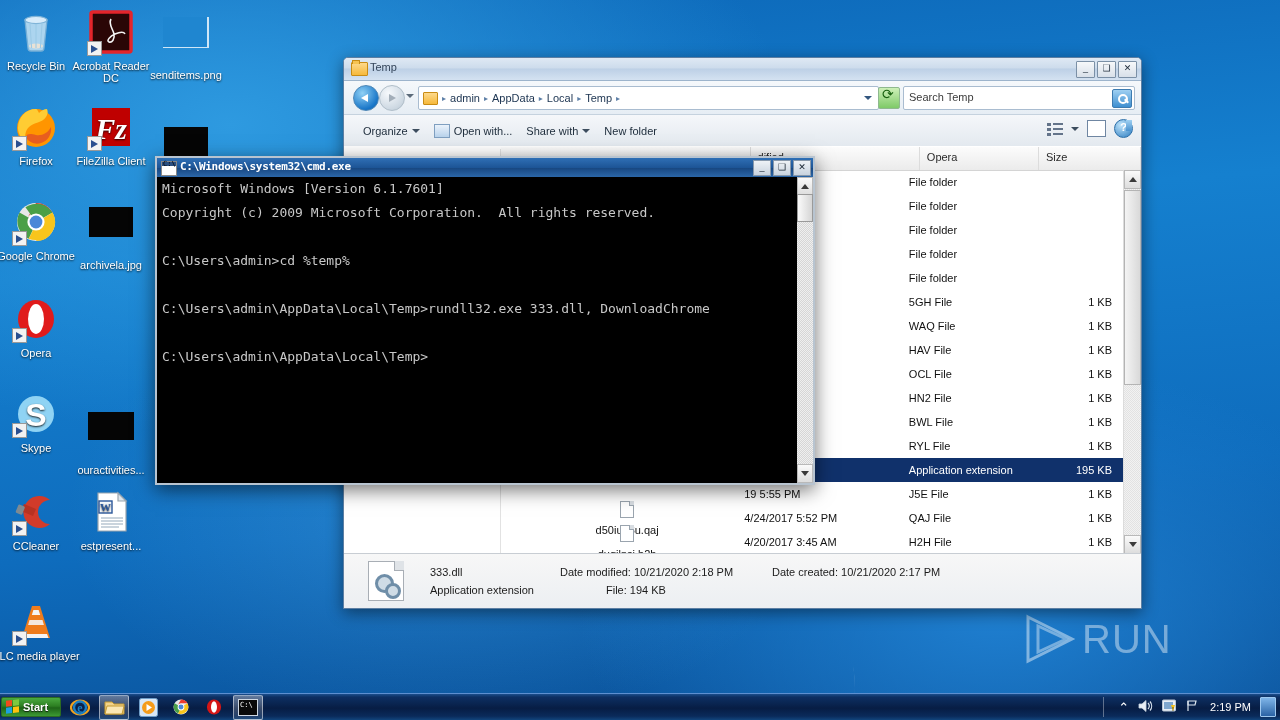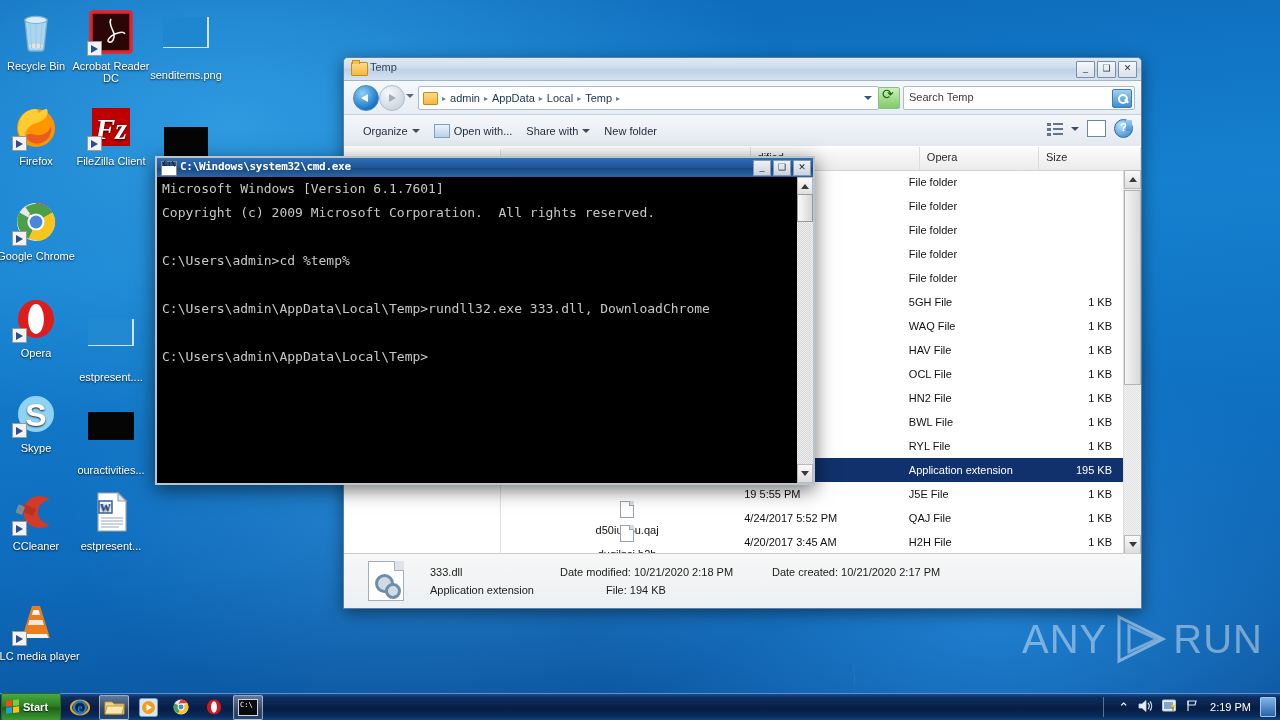--- a/index.html
+++ b/index.html
@@ -166,21 +166,21 @@
      background:linear-gradient(90deg,#fafafa,#d5d5d5);border:1px solid #9a9a9a;}
   
   #anyrun{position:absolute;left:1022px;top:614px;display:flex;align-items:center;gap:6px;
      color:rgba(255,255,255,.42);font-size:40px;letter-spacing:1px;font-family:"Liberation Sans", sans-serif;}
   #anyrun .tri{width:54px;height:50px;position:relative;}
   #anyrun .tri svg{display:block;}
   
   #taskbar{position:absolute;left:0;bottom:0;width:1280px;height:26px;
      background:linear-gradient(180deg,#1b4e8c 0%,#0d2f62 12%,#071d44 55%,#0a2a5a 85%,#11447c 100%);
      border-top:1px solid #5d8fd0;display:flex;align-items:center;}
-  #startbtn{width:60px;height:28px;margin-left:1px;border-radius:2px;
+  #startbtn{width:60px;height:20px;margin-left:1px;border-radius:2px;
      background:linear-gradient(180deg,#4aa93f 0%,#2d7f22 45%,#1e6417 55%,#3d9a33 100%);
      border:1px solid #2c6b22;display:flex;align-items:center;gap:3px;padding-left:4px;box-sizing:border-box;}
   .winlogo{width:14px;height:14px;display:grid;grid-template-columns:6px 6px;grid-template-rows:6px 6px;gap:1px;transform:skewY(-6deg);}
   .winlogo i{display:block;}
   #startbtn span{font-size:11px;font-weight:bold;color:#fff;text-shadow:0 1px 1px rgba(0,0,0,.7);}
   .tbtn{width:28px;height:23px;margin-left:5px;border-radius:2px;position:relative;
      display:flex;align-items:center;justify-content:center;}
   .tbtn.active{background:linear-gradient(180deg,rgba(255,255,255,.35),rgba(255,255,255,.08));
      border:1px solid rgba(255,255,255,.5);}
   #tray{position:absolute;right:4px;top:0;height:26px;display:flex;align-items:center;gap:9px;
@@ -267,38 +267,38 @@
           <path d="M7.5 14.5 a19 19 0 0 0 9.2 26.2 L24.5 24 L15.5 19 z" fill="#4a9f47"></path>
           <path d="M16.7 40.7 a19 19 0 0 0 23.8 -26.2 L25 24 z" fill="#f8c51c"></path>
           <circle cx="24" cy="24" r="8.6" fill="#fff"></circle>
           <circle cx="24" cy="24" r="6.4" fill="#4a87d8"></circle>
         </svg>
       <span class="shortcut-arrow"></span>
     </div>
     <span class="lbl">Google Chrome</span>
   </div>
 
+  <div class="dicon" style="left:65px;top:198px;">
+    <div class="gfx">
+        <span class="thumb-black" style="width:44px;"></span>
+      </div>
+    <span class="lbl">archivela.jpg</span>
+  </div>
 
   <div class="dicon" style="left:-10px;top:295px;">
     <div class="gfx">
       <svg width="48" height="48" viewBox="0 0 48 48">
           <ellipse cx="24" cy="24" rx="18" ry="19" fill="#e01b1b"></ellipse>
           <ellipse cx="24" cy="24" rx="8" ry="15" fill="#fff"></ellipse>
         </svg>
       <span class="shortcut-arrow"></span>
     </div>
     <span class="lbl">Opera</span>
   </div>
 
-  <div class="dicon" style="left:65px;top:308px;">
-    <div class="gfx">
-      <div style="width:44px;height:26px;margin:11px auto 0;background:#2189d2;border-right:2px solid #cfe6f7;border-bottom:1px solid #cfe6f7;"></div>
-    </div>
-    <span class="lbl">estpresent....</span>
-  </div>
 
   <div class="dicon" style="left:-10px;top:390px;">
     <div class="gfx">
       <svg width="48" height="48" viewBox="0 0 48 48">
           <circle cx="24" cy="24" r="18" fill="#8fd3f4"></circle>
           <text x="24" y="36" font-size="32" font-weight="bold" fill="#fff" text-anchor="middle" font-family="Liberation Sans, sans-serif">S</text>
         </svg>
       <span class="shortcut-arrow"></span>
     </div>
     <span class="lbl">Skype</span>
@@ -346,21 +346,20 @@
           <path d="M13 36 h22 l1.5 4 h-25z" fill="#f4f4f4"></path>
           <path d="M17.5 22 h13 l1.4 5 h-15.8z" fill="#f4f4f4" opacity=".9"></path>
         </svg>
       <span class="shortcut-arrow"></span>
     </div>
     <span class="lbl">VLC media player</span>
   </div>
 
 
   <div id="anyrun">
-    <span>ANY</span>
     <span class="tri">
       <svg width="54" height="50" viewBox="0 0 54 50">
           <path d="M6 3 L50 25 L6 47 Z" fill="none" stroke="rgba(255,255,255,.45)" stroke-width="3"></path>
           <path d="M16 12 L44 25 L16 38 Z" fill="none" stroke="rgba(255,255,255,.40)" stroke-width="3"></path>
         </svg>
     </span>
     <span>RUN</span>
   </div>
 </div>
 

